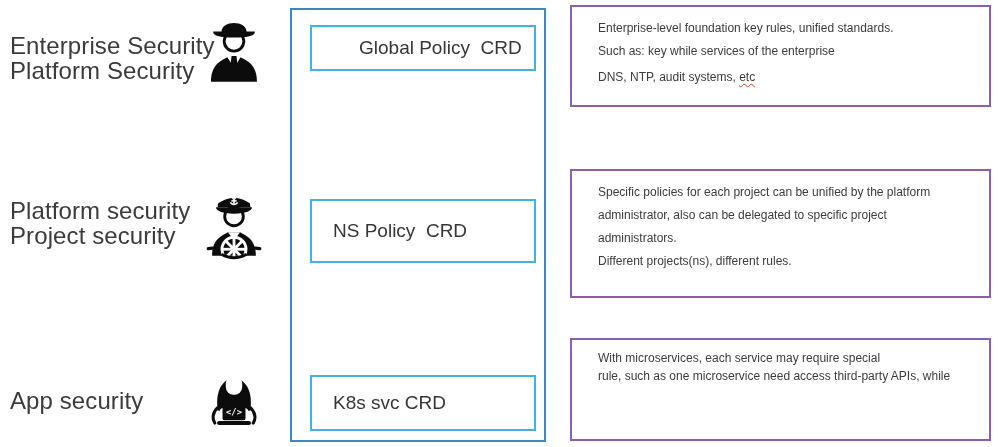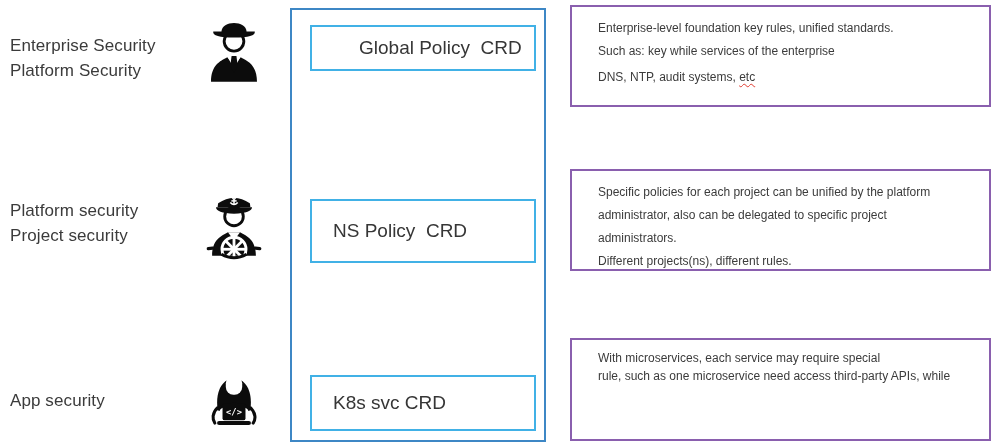--- a/index.html
+++ b/index.html
@@ -8,21 +8,21 @@
     width: 998px;
     height: 447px;
     background: #ffffff;
     font-family: "Liberation Sans", sans-serif;
     color: var(--text, #3b3b3b);
     overflow: hidden;
   }
   .left-label {
     position: absolute;
     left: 10px;
-    font-size: 17px;
+    font-size: 24px;
     line-height: 25px;
     color: var(--text, #3b3b3b);
     letter-spacing: 0.1px;
   }
   .icon {
     position: absolute;
     left: 199px;
     width: 70px;
     color: var(--icon, #0c0c0c);
   }
@@ -57,21 +57,21 @@
     left: 570px;
     width: 421px;
     border: 2px solid var(--panel-border, #8a5fae);
     box-sizing: border-box;
     background: #ffffff;
     padding: 10px 26px;
     font-size: 12px;
     color: var(--text, #3b3b3b);
   }
   .panel.p1 { top: 5px;   height: 102px; line-height: 22.5px; }
-  .panel.p2 { top: 169px; height: 102px; line-height: 23px; }
+  .panel.p2 { top: 169px; height: 129px; line-height: 23px; }
   .panel.p3 { top: 338px; height: 103px; line-height: 17.5px; }
   .panel .footer-line { margin-top: 4px; }
   .misspelled {
     text-decoration-line: underline;
     text-decoration-style: wavy;
     text-decoration-color: var(--misspell-underline, #e03c31);
     text-decoration-thickness: 1px;
     text-underline-offset: 2px;
   }
 </style>

